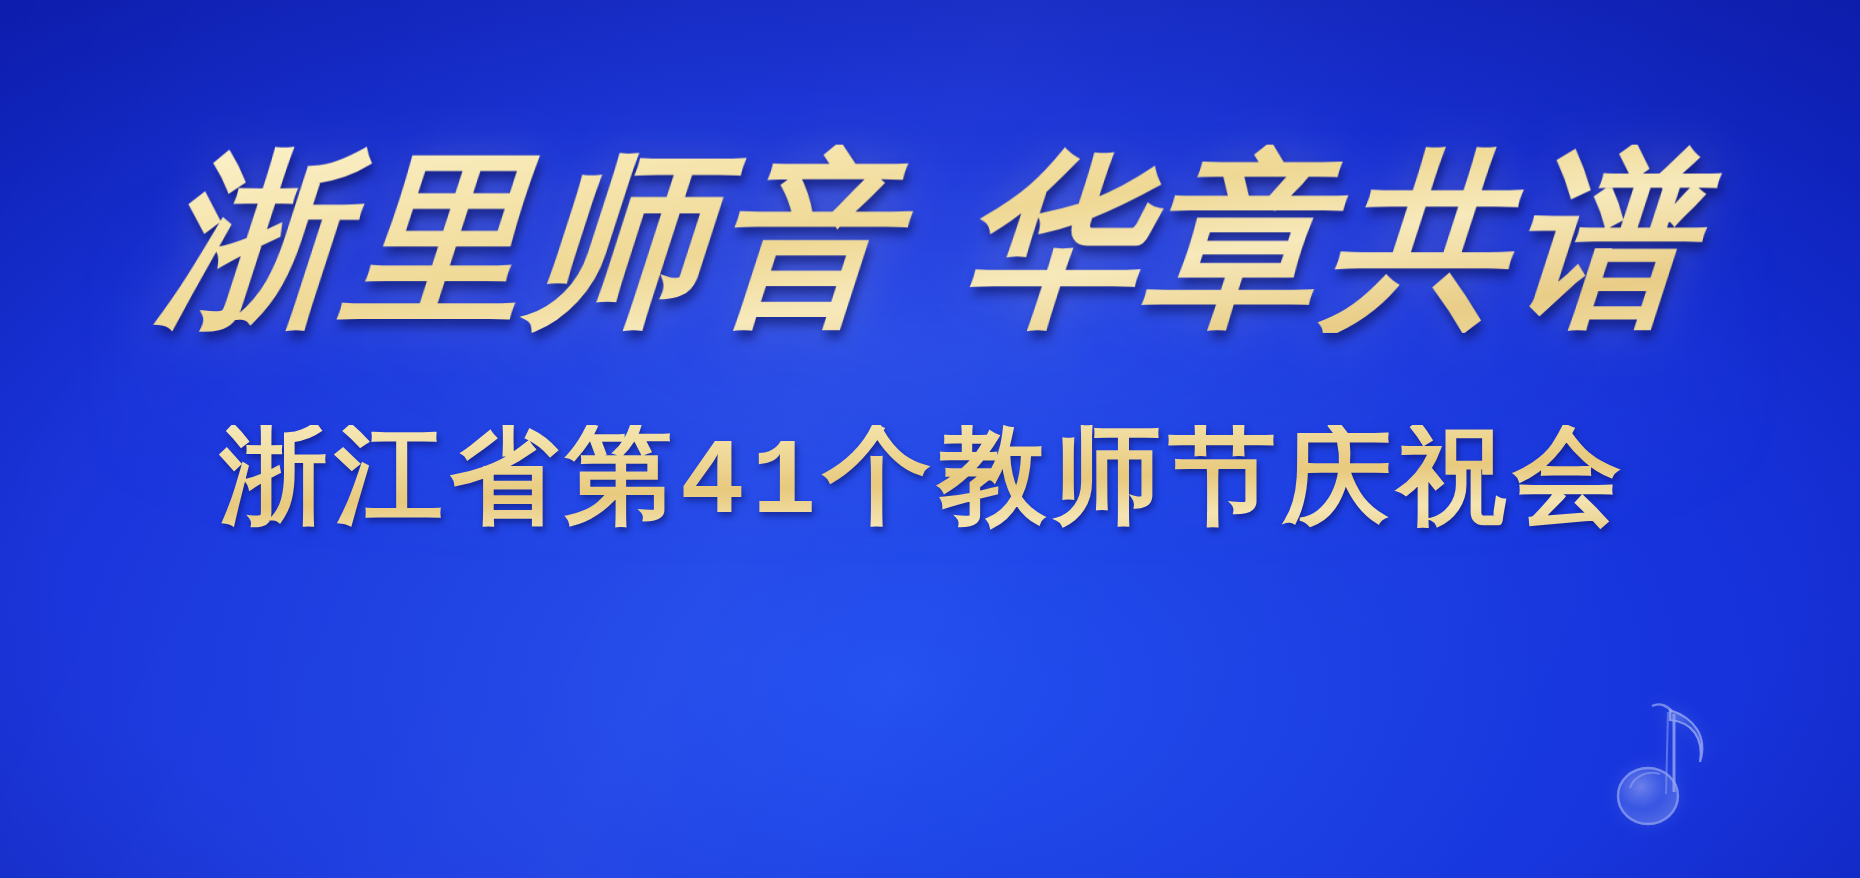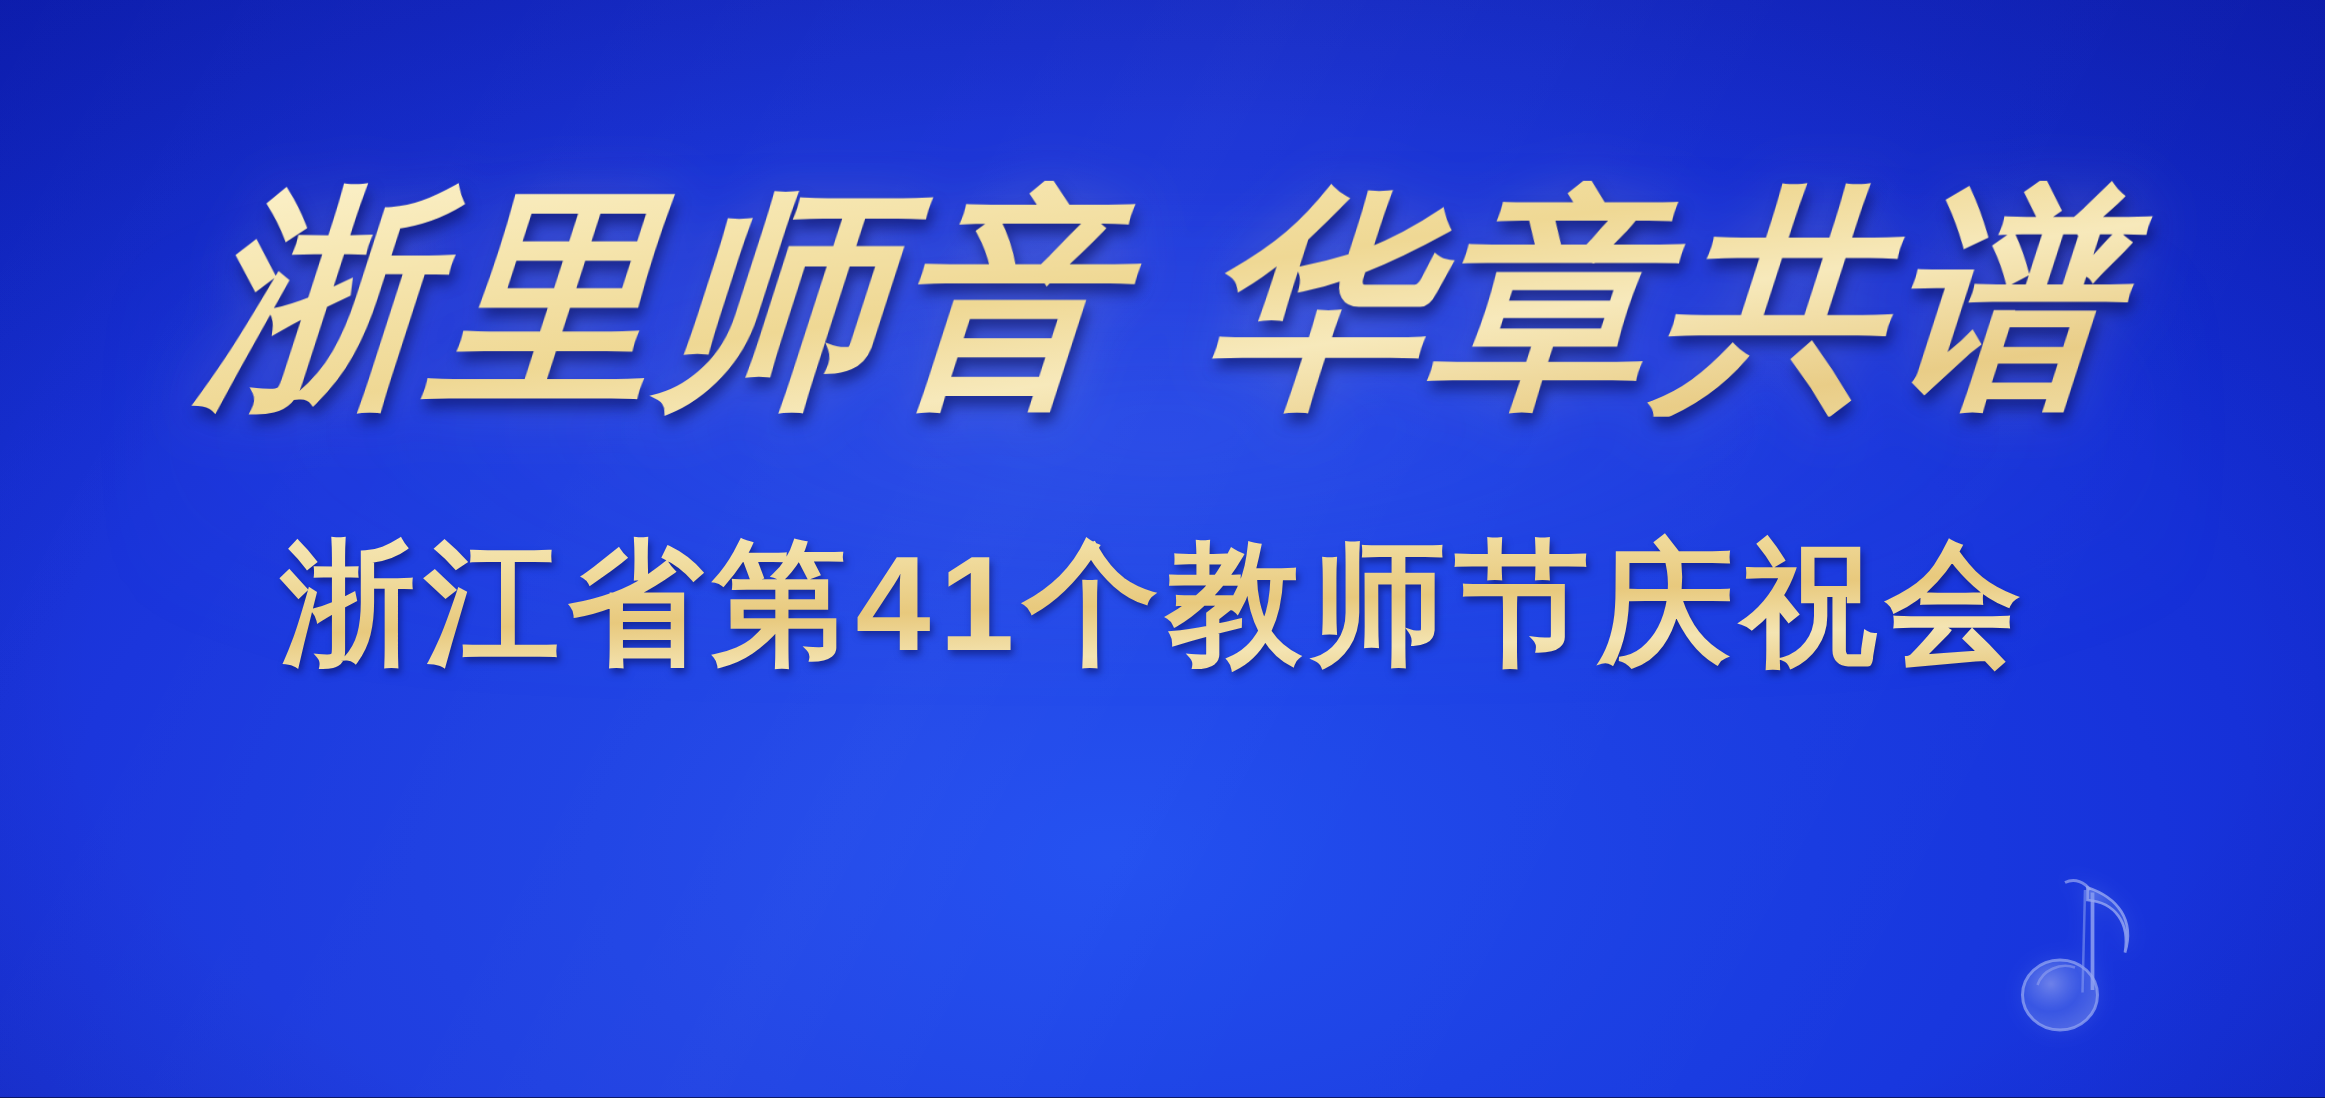--- a/index.html
+++ b/index.html
@@ -115,21 +115,21 @@
   }
 
   
   .subtitle {
     position: absolute;
     left: 0;
     right: 12px;
     top: 425px;
     text-align: center;
     white-space: nowrap;
-    font-family: Liberation Sans, sans-serif;
+    font-family: Liberation Mono, monospace;
     font-size: 108px;
     line-height: 1.08;
     font-weight: 700;
     letter-spacing: 7px;
     color: #efd99a;
     background: linear-gradient(178deg,
         #f7e9bd 0%,
         #f2dfa4 22%,
         #e8c97d 50%,
         #f4e4b2 72%,

